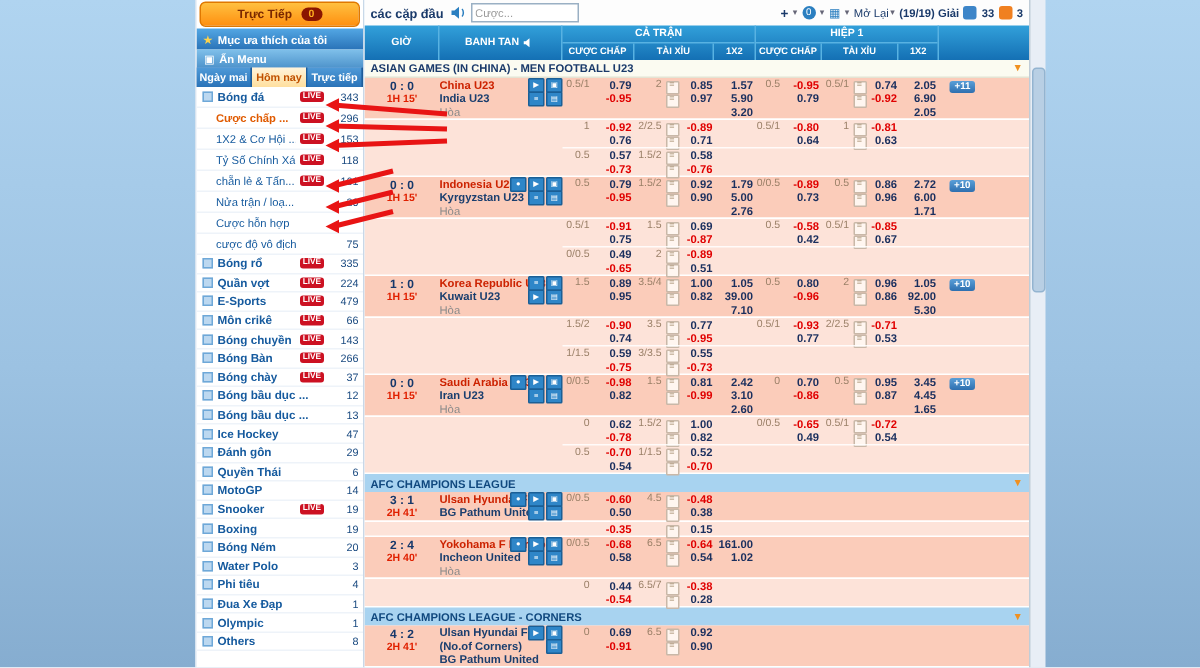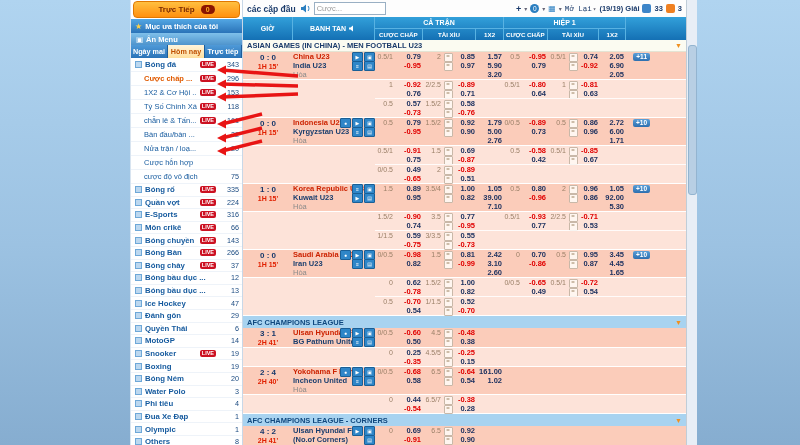--- a/index.html
+++ b/index.html
@@ -40,21 +40,21 @@
   .toolbar{height:17px;display:flex;align-items:center;gap:4px;padding:0 4px;background:#fdfdfd;box-sizing:border-box;}
   .tb-title{font-size:8.5px;font-weight:bold;color:#1a3a6a;}
   .tb-search{width:66px;height:11px;border:1px solid #9ab0c4;font-size:7.5px;padding:0 2px;color:#444;}
   .tb-search::placeholder{color:#999;}
   .tb-right{margin-left:auto;display:flex;align-items:center;gap:3px;}
   .caret{font-size:6px;color:#667;}
   .tb-plus{font-size:9px;font-weight:bold;color:#1a3a6a;}
   .tb-circle{width:9px;height:9px;border-radius:50%;background:#2b7fc0;color:#fff;font-size:6.5px;
     display:flex;align-items:center;justify-content:center;}
   .tb-grid{font-size:8px;color:#2b7fc0;}
-  .tb-reopen{display:flex;align-items:center;gap:1px;font-size:7.5px;color:#1a3a6a;cursor:pointer;font-family:Liberation Mono, monospace;}
+  .tb-reopen{display:flex;align-items:center;gap:1px;font-size:7.5px;color:#1a3a6a;cursor:pointer;}
   .tb-leagues{font-size:7.5px;font-weight:bold;color:#1a3a6a;}
   .mini{width:9px;height:9px;border-radius:2px;display:inline-block;}
   .mini.b{background:#3d85c8;} .mini.o{background:#f08020;}
   .bcount{font-size:7.5px;font-weight:bold;color:#1a3a6a;}
   
   .thead{display:flex;height:23px;background:linear-gradient(#32a0da,#1470b4);color:#fff;}
   .th{display:flex;align-items:center;justify-content:center;font-size:7px;font-weight:bold;
     border-right:1px solid #58b2e2;box-sizing:border-box;}
   .th.time{width:50px;} .th.team{width:82px;gap:3px;}
   .grp{width:129px;display:flex;flex-direction:column;border-right:1px solid #58b2e2;box-sizing:border-box;}
@@ -147,24 +147,20 @@
           <span class="sname">Tỷ Số Chính Xác</span>
           <span class="livebadge">LIVE</span>
           <span class="scount">118</span>
         </div>
         <div class="srow sub">
           <span class="sname">chẵn lẻ &amp; Tấn...</span>
           <span class="livebadge">LIVE</span>
           <span class="scount">161</span>
         </div>
         <div class="srow sub">
-          <span class="sname">Bàn đầu/bàn ...</span>
-          <span class="scount">22</span>
-        </div>
-        <div class="srow sub">
           <span class="sname">Nửa trận / loạ...</span>
           <span class="scount">20</span>
         </div>
         <div class="srow sub">
           <span class="sname">Cược hỗn hợp</span>
           <span class="scount"></span>
         </div>
         <div class="srow sub">
           <span class="sname">cược độ vô địch</span>
           <span class="scount">75</span>
@@ -178,21 +174,21 @@
         <div class="srow ">
           <span class="bul"></span>
           <span class="sname">Quần vợt</span>
           <span class="livebadge">LIVE</span>
           <span class="scount">224</span>
         </div>
         <div class="srow ">
           <span class="bul"></span>
           <span class="sname">E-Sports</span>
           <span class="livebadge">LIVE</span>
-          <span class="scount">316</span>
+          <span class="scount">479</span>
         </div>
         <div class="srow ">
           <span class="bul"></span>
           <span class="sname">Môn crikê</span>
           <span class="livebadge">LIVE</span>
           <span class="scount">66</span>
         </div>
         <div class="srow ">
           <span class="bul"></span>
           <span class="sname">Bóng chuyền</span>
@@ -946,35 +942,20 @@
                 <span class="oc x12" style="width: 26px;"></span>
                 <span class="oc" style="width: 26px;"></span>
               </div>
             </div>
           </div>
           <div class="part psub">
             <div style="width: 50px; flex: 0 0 auto;"></div>
             <div style="width: 82px; flex: 0 0 auto;"></div>
             <div class="ocol">
               <div class="orow">
-                <span class="oc line" style="width: 20px;">0</span>
-                <span class="oc odds pos" style="width: 28px;">0.25</span>
-                <span class="oc line" style="width: 20px;">4.5/5</span>
-                <span class="oc eq" style="width: 10px;"><span class="eqg">=</span></span>
-                <span class="oc odds neg" style="width: 24px;">-0.25</span>
-                <span class="oc x12" style="width: 27px;"></span>
-                <span class="oc line" style="width: 18px;"></span>
-                <span class="oc odds" style="width: 26px;"></span>
-                <span class="oc line" style="width: 20px;"></span>
-                <span class="oc eq" style="width: 10px;"></span>
-                <span class="oc odds" style="width: 22px;"></span>
-                <span class="oc x12" style="width: 26px;"></span>
-                <span class="oc" style="width: 26px;"></span>
-              </div>
-              <div class="orow">
                 <span class="oc line" style="width: 20px;"></span>
                 <span class="oc odds neg" style="width: 28px;">-0.35</span>
                 <span class="oc line" style="width: 20px;"></span>
                 <span class="oc eq" style="width: 10px;"><span class="eqg">=</span></span>
                 <span class="oc odds pos" style="width: 24px;">0.15</span>
                 <span class="oc x12" style="width: 27px;"></span>
                 <span class="oc line" style="width: 18px;"></span>
                 <span class="oc odds" style="width: 26px;"></span>
                 <span class="oc line" style="width: 20px;"></span>
                 <span class="oc eq" style="width: 10px;"></span>

